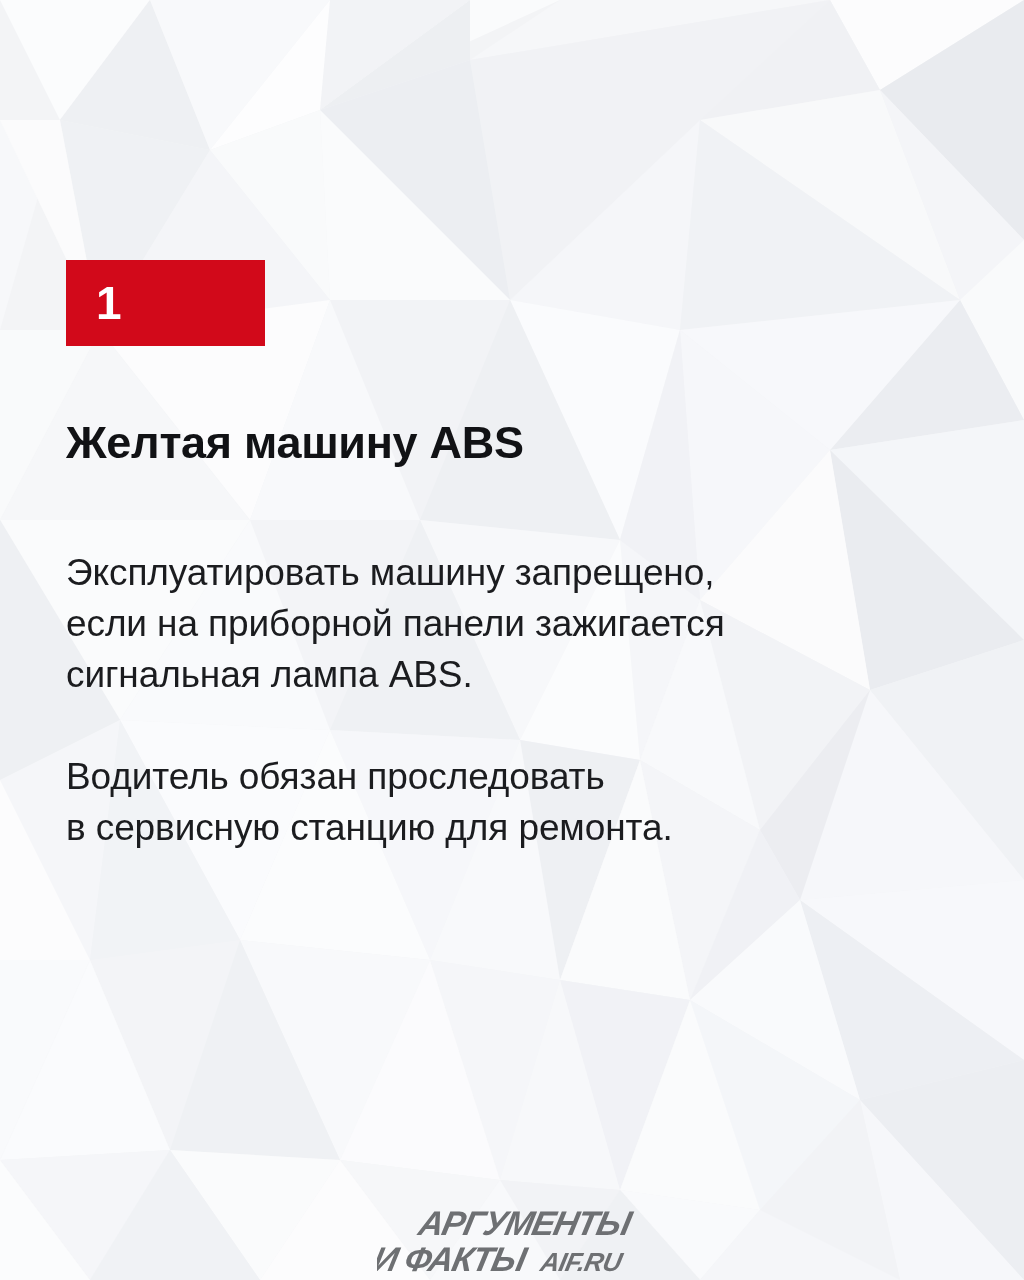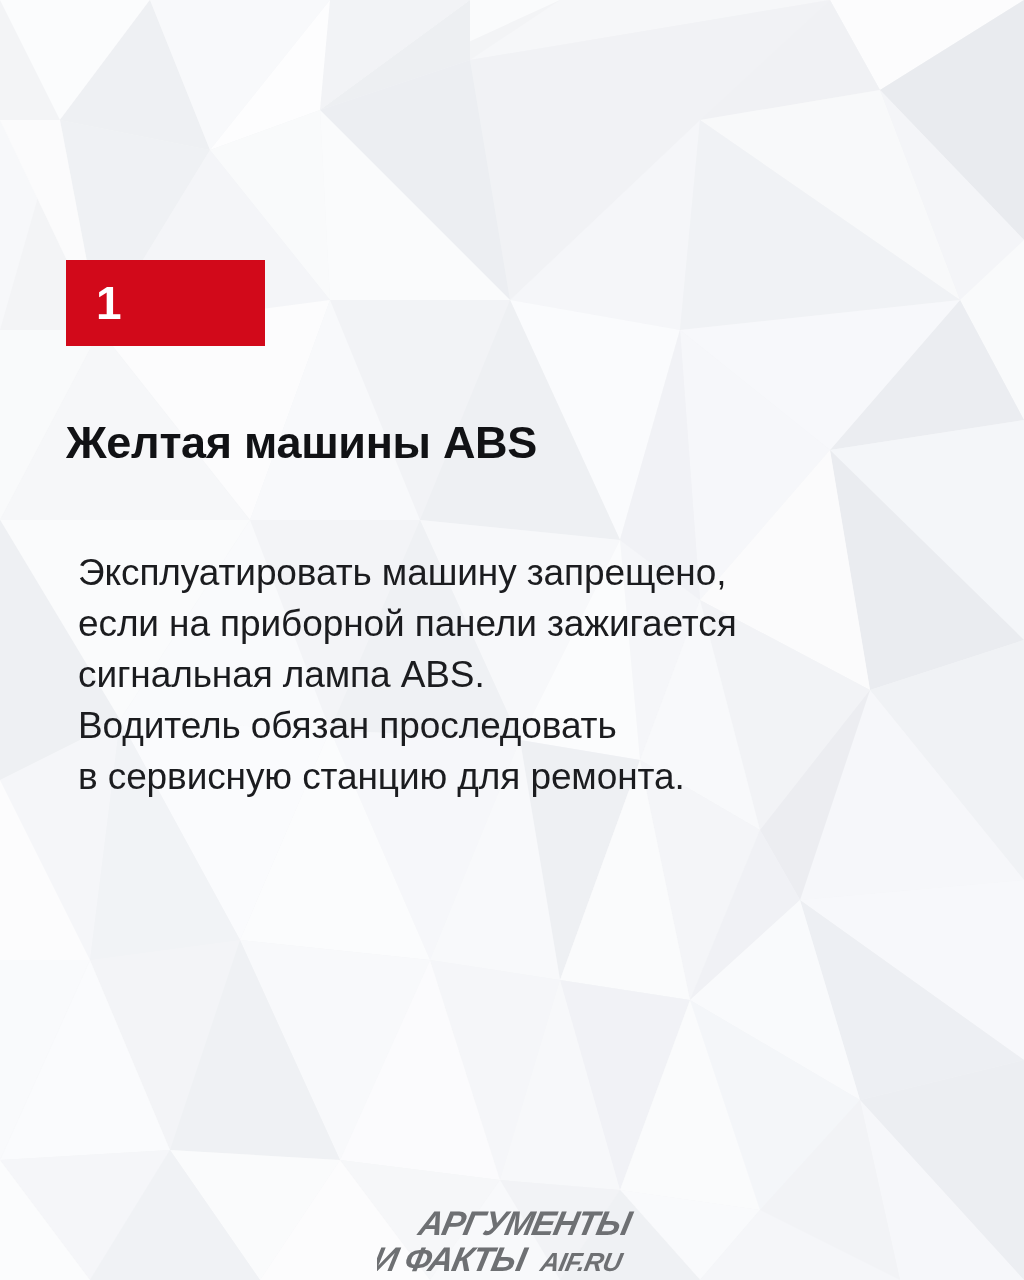--- a/index.html
+++ b/index.html
@@ -72,35 +72,35 @@
     font-size: 45px;
     font-weight: 700;
     color: #111215;
     letter-spacing: -0.3px;
     line-height: 1.1;
     white-space: nowrap;
   }
 
   .body-block {
     position: absolute;
-    left: 12px;
+    left: 0;
     top: 547px;
     width: 905px;
   }
 
   .para {
     font-size: 37px;
     line-height: 51px;
     color: #1b1c1f;
     letter-spacing: -0.1px;
     white-space: pre-line;
     font-weight: 400;
   }
 
-  .para + .para { }
+  .para + .para { margin-top: 51px; }
 
   
   .logo {
     position: absolute;
     left: 50%;
     transform: translateX(-50%);
     top: 1196px;
     width: 280px;
     height: 86px;
     display: flex;
@@ -211,21 +211,21 @@
       <polygon points="0,330 0,520 100,330" fill="#f9fafb"></polygon>
     </g>
   </svg>
 
   <div class="content">
 
     <div class="badge">
       <span class="badge-number">1</span>
     </div>
 
-    <h1 class="headline">Желтая машины ABS</h1>
+    <h1 class="headline">Желтая машину ABS</h1>
 
     <div class="body-block">
       <p class="para">Эксплуатировать машину запрещено,
 если на приборной панели зажигается
 сигнальная лампа ABS.</p>
       <p class="para">Водитель обязан проследовать
 в сервисную станцию для ремонта.</p>
     </div>
 
   </div>

